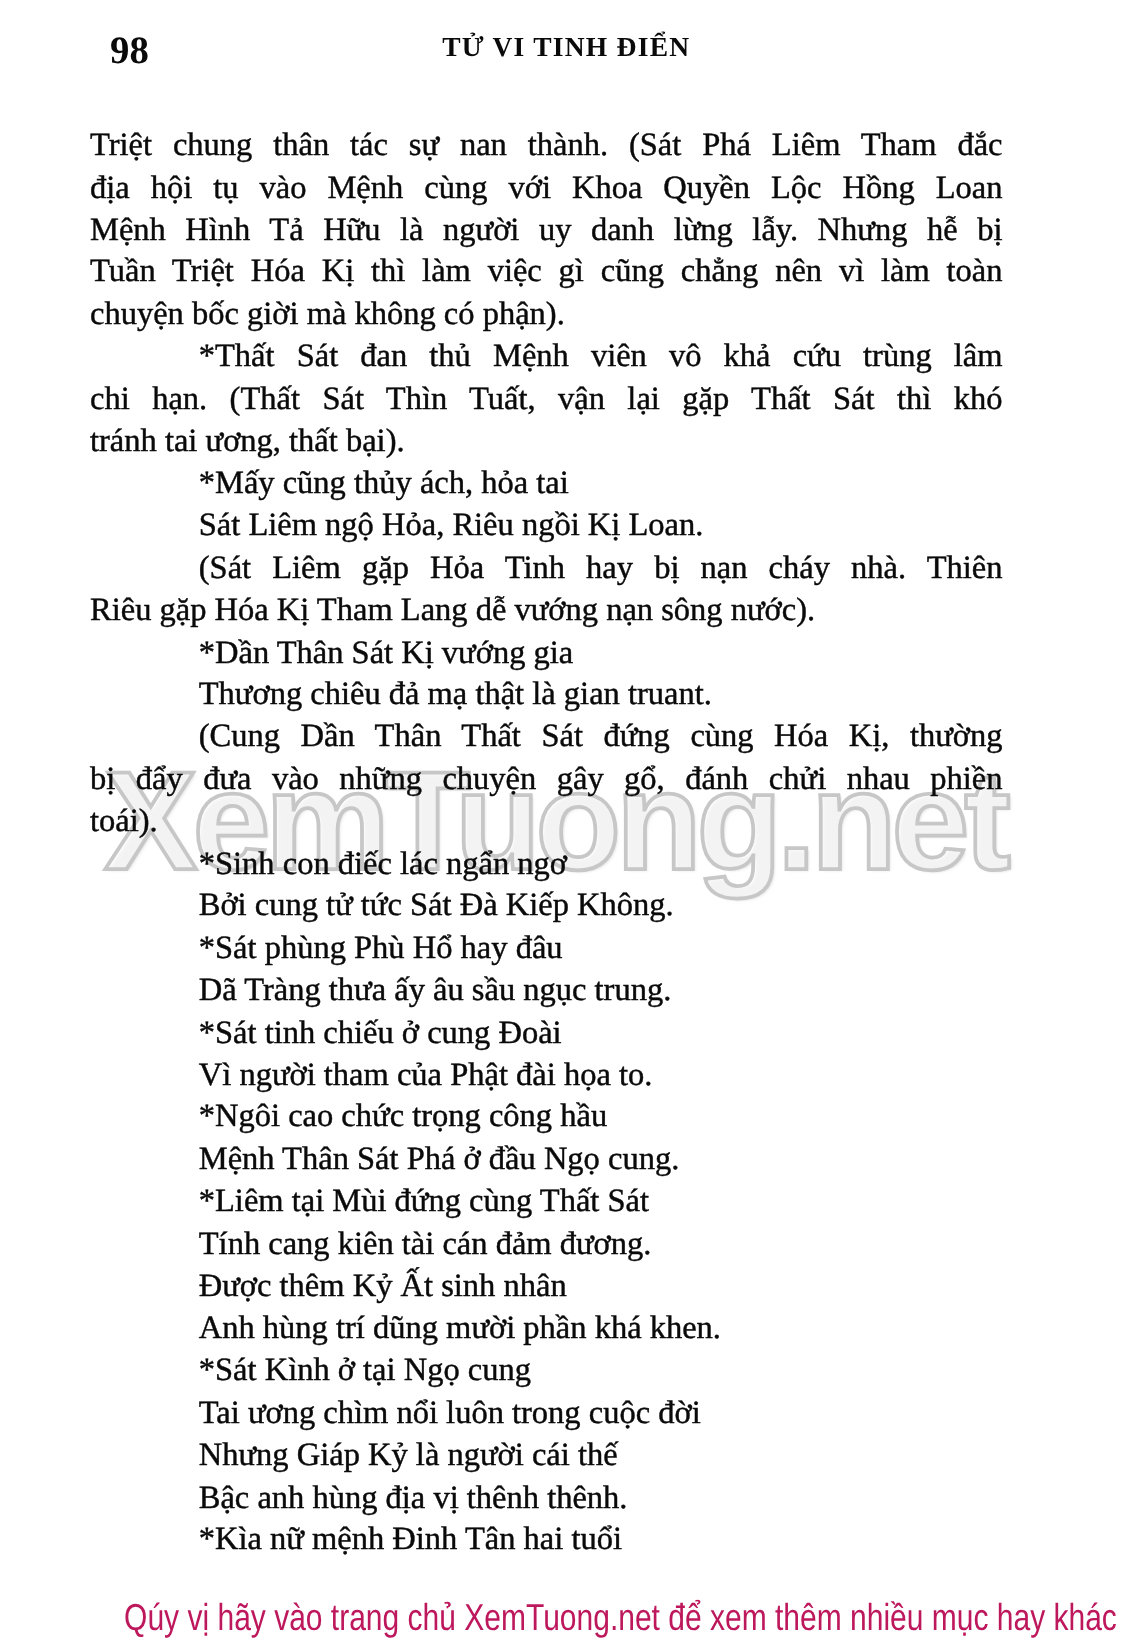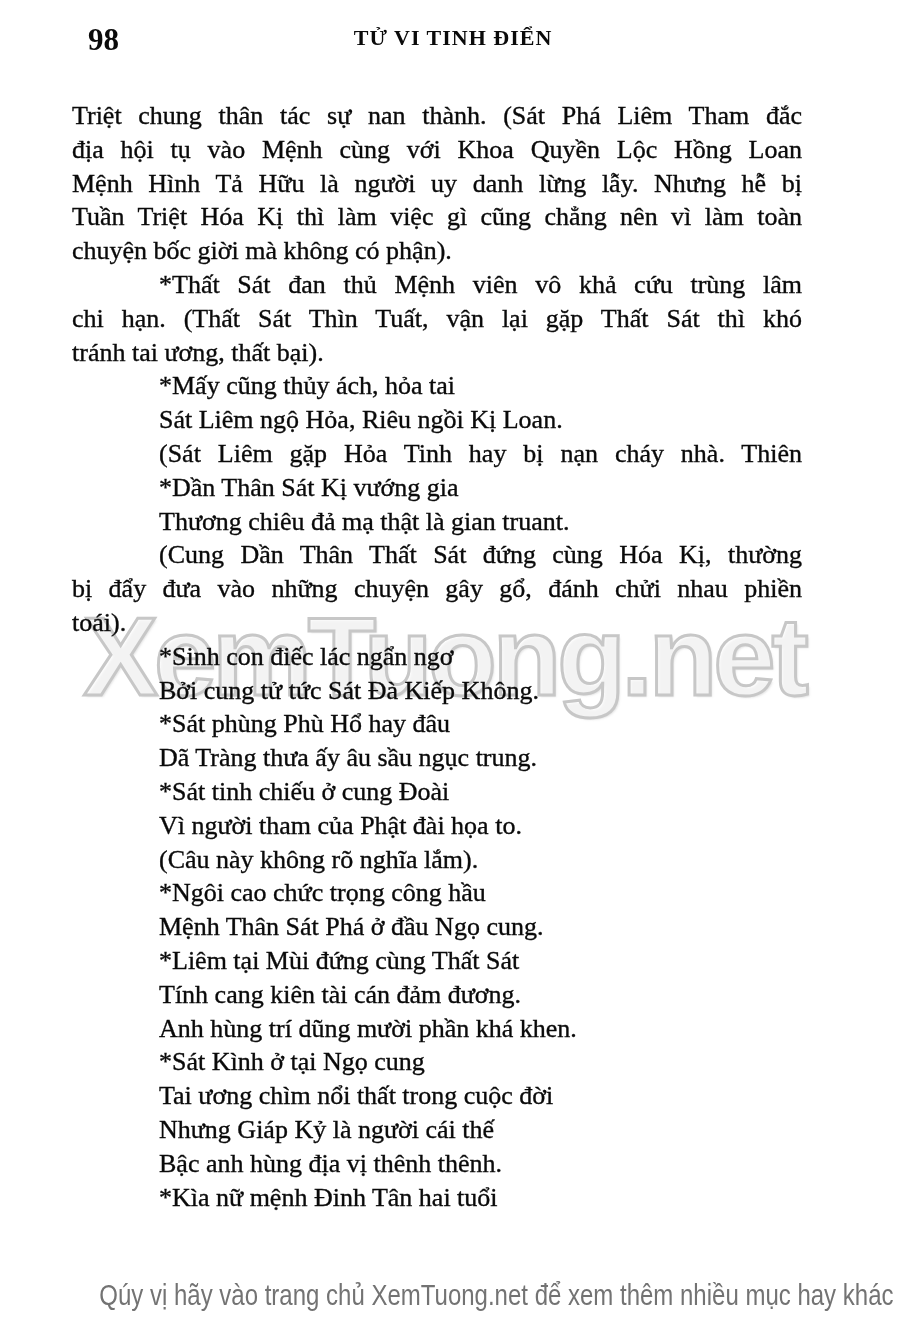--- a/index.html
+++ b/index.html
@@ -36,21 +36,21 @@
     color:rgba(255,255,255,0.55);
     -webkit-text-stroke:3px #c7c7c7;
     text-shadow:2px 2px 2px rgba(180,180,180,0.35);
     z-index:0;
     pointer-events:none;
   }
   .footer{
     position:absolute;left:0;top:1278px;width:900px;
     text-align:center;
     font-family:"Liberation Sans", sans-serif;
-    font-size:30px;color:#737373;
+    font-size:30px;color:#be185d;
   }
   .footer-inner{
     display:inline-block;white-space:nowrap;
     transform:scaleX(0.8);transform-origin:50% 50%;
   }
 </style>
 </head>
 <body>
 
 <div class="page">
@@ -66,39 +66,40 @@
       <div class="line j">địa hội tụ vào Mệnh cùng với Khoa Quyền Lộc Hồng Loan</div>
       <div class="line j">Mệnh Hình Tả Hữu là người uy danh lừng lẫy. Nhưng hễ bị</div>
       <div class="line j">Tuần Triệt Hóa Kị thì làm việc gì cũng chẳng nên vì làm toàn</div>
       <div class="line">chuyện bốc giời mà không có phận).</div>
       <div class="line in j">*Thất Sát đan thủ Mệnh viên vô khả cứu trùng lâm</div>
       <div class="line j">chi hạn. (Thất Sát Thìn Tuất, vận lại gặp Thất Sát thì khó</div>
       <div class="line">tránh tai ương, thất bại).</div>
       <div class="line in">*Mấy cũng thủy ách, hỏa tai</div>
       <div class="line in">Sát Liêm ngộ Hỏa, Riêu ngồi Kị Loan.</div>
       <div class="line in j">(Sát Liêm gặp Hỏa Tinh hay bị nạn cháy nhà. Thiên</div>
+      <div class="line">Riêu gặp Hóa Kị Tham Lang dễ vướng nạn sông nước).</div>
       <div class="line in">*Dần Thân Sát Kị vướng gia</div>
       <div class="line in">Thương chiêu đả mạ thật là gian truant.</div>
       <div class="line in j">(Cung Dần Thân Thất Sát đứng cùng Hóa Kị, thường</div>
       <div class="line j">bị đẩy đưa vào những chuyện gây gổ, đánh chửi nhau phiền</div>
       <div class="line">toái).</div>
       <div class="line in">*Sinh con điếc lác ngẩn ngơ</div>
       <div class="line in">Bởi cung tử tức Sát Đà Kiếp Không.</div>
       <div class="line in">*Sát phùng Phù Hổ hay đâu</div>
       <div class="line in">Dã Tràng thưa ấy âu sầu ngục trung.</div>
       <div class="line in">*Sát tinh chiếu ở cung Đoài</div>
       <div class="line in">Vì người tham của Phật đài họa to.</div>
-      <div class="line in">(Câu này không rõ nghĩa lắm).</div>
       <div class="line in">*Ngôi cao chức trọng công hầu</div>
       <div class="line in">Mệnh Thân Sát Phá ở đầu Ngọ cung.</div>
       <div class="line in">*Liêm tại Mùi đứng cùng Thất Sát</div>
       <div class="line in">Tính cang kiên tài cán đảm đương.</div>
+      <div class="line in">Được thêm Kỷ Ất sinh nhân</div>
       <div class="line in">Anh hùng trí dũng mười phần khá khen.</div>
       <div class="line in">*Sát Kình ở tại Ngọ cung</div>
-      <div class="line in">Tai ương chìm nổi thất trong cuộc đời</div>
+      <div class="line in">Tai ương chìm nổi luôn trong cuộc đời</div>
       <div class="line in">Nhưng Giáp Kỷ là người cái thế</div>
       <div class="line in">Bậc anh hùng địa vị thênh thênh.</div>
       <div class="line in">*Kìa nữ mệnh Đinh Tân hai tuổi</div>
     </main>
 
   <div class="footer">
     <span class="footer-inner">Qúy vị hãy vào trang chủ XemTuong.net để xem thêm nhiều mục hay khác</span>
   </div>
 
 </div>

